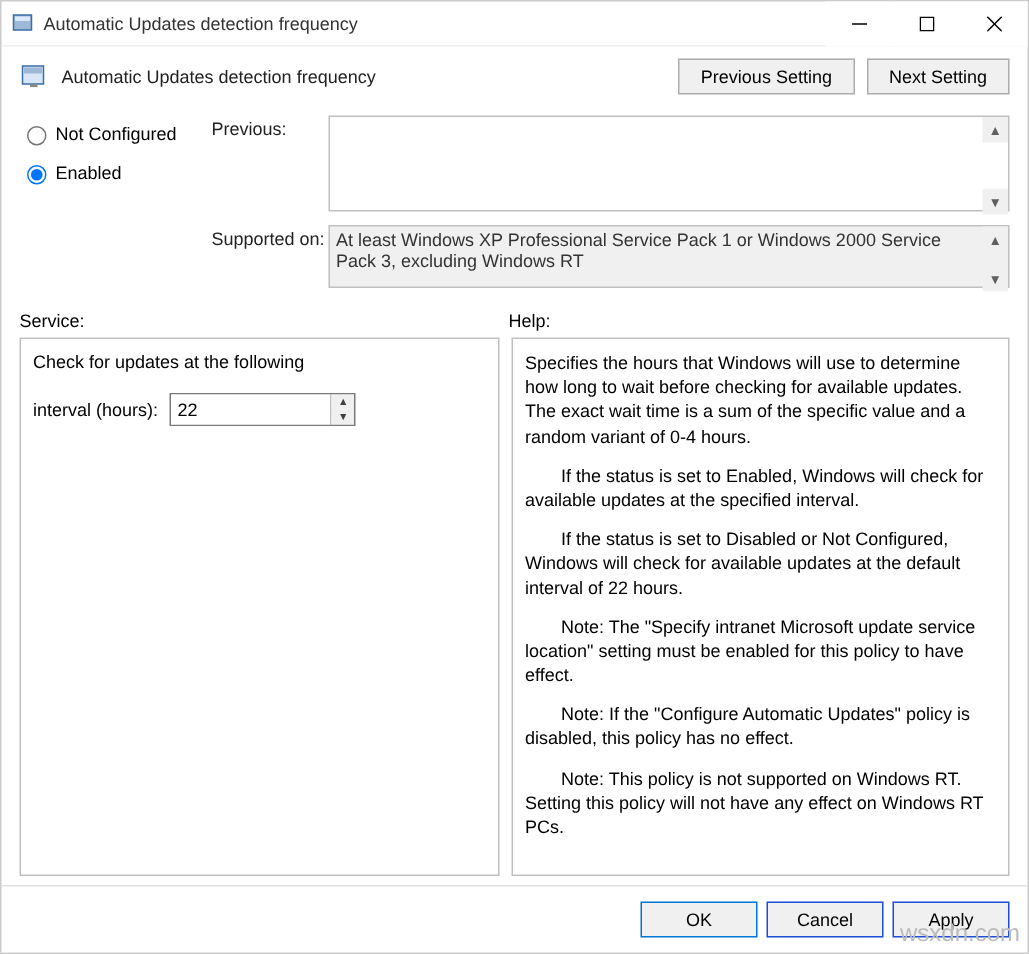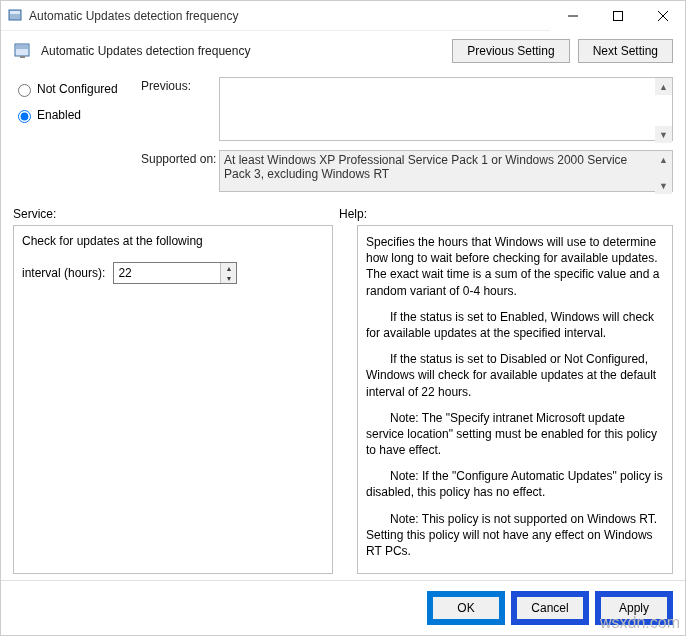--- a/index.html
+++ b/index.html
@@ -23,34 +23,34 @@
     .textarea-wrap { position: relative; flex: 1; }
     .textarea-box { width: 100%; height: 64px; border: 1px solid #c0c0c0; padding: 2px 20px 2px 4px; resize: none; overflow-y: auto; font-family: inherit; }
     .readonly-box { background: #f0f0f0; color: #333; }
     .scroll-arrow { position: absolute; right: 1px; width: 17px; height: 17px; background: #f0f0f0; display: flex; align-items: center; justify-content: center; color: #606060; font-size: 9px; border: none; }
     .scroll-arrow.top { top: 1px; }
     .scroll-arrow.bottom { bottom: 1px; }
     .supported-row { display: flex; padding: 6px 12px; }
     .split-row { display: flex; padding: 6px 12px 0 12px; }
     .split-labels { display: flex; }
     .split-labels .left-label { width: 326px; }
-    .panels { flex: 1; display: flex; gap: 24px; padding: 4px 12px 6px 12px; min-height: 0; }
+    .panels { flex: 1; display: flex; gap: 8px; padding: 4px 12px 6px 12px; min-height: 0; }
     .panel { border: 1px solid #c0c0c0; padding: 8px; overflow: auto; }
     .panel.options { width: 320px; }
     .panel.help { flex: 1; line-height: 1.35; }
     .help-p { margin: 0 0 10px 0; }
     .help-indent { text-indent: 24px; }
     .spinner-row { margin-top: 14px; display: flex; align-items: center; }
     .spinner-label { margin-right: 8px; }
     .spinner-wrap { position: relative; display: inline-flex; border: 1px solid #7a7a7a; background: #fff; height: 22px; }
     .spinner-input { border: none; width: 106px; padding: 2px 4px; outline: none; }
     .spinner-btns { display: flex; flex-direction: column; width: 16px; border-left: 1px solid #c0c0c0; }
     .spinner-btn { flex: 1; display: flex; align-items: center; justify-content: center; font-size: 7px; color: #404040; background: #f0f0f0; cursor: pointer; }
     .button-bar { display: flex; justify-content: flex-end; padding: 10px 12px; border-top: 1px solid #e0e0e0; gap: 6px; }
-    .dlg-btn { width: 78px; padding: 4px 0; text-align: center; border: 6px solid #1d4ed8; background: #f0f0f0; cursor: pointer; }
+    .dlg-btn { width: 78px; padding: 4px 0; text-align: center; border: 1px solid #1d4ed8; background: #f0f0f0; cursor: pointer; }
     .dlg-btn.default { border-color: #0078d7; }
     .watermark { position: absolute; right: 6px; bottom: 4px; color: #bbb; font-size: 16px; pointer-events: none; }
   </style>
 </head>
 <body>
 
 <div class="window">
   <div class="titlebar">
     <span class="titlebar-icon">
       <svg viewBox="0 0 16 16">

